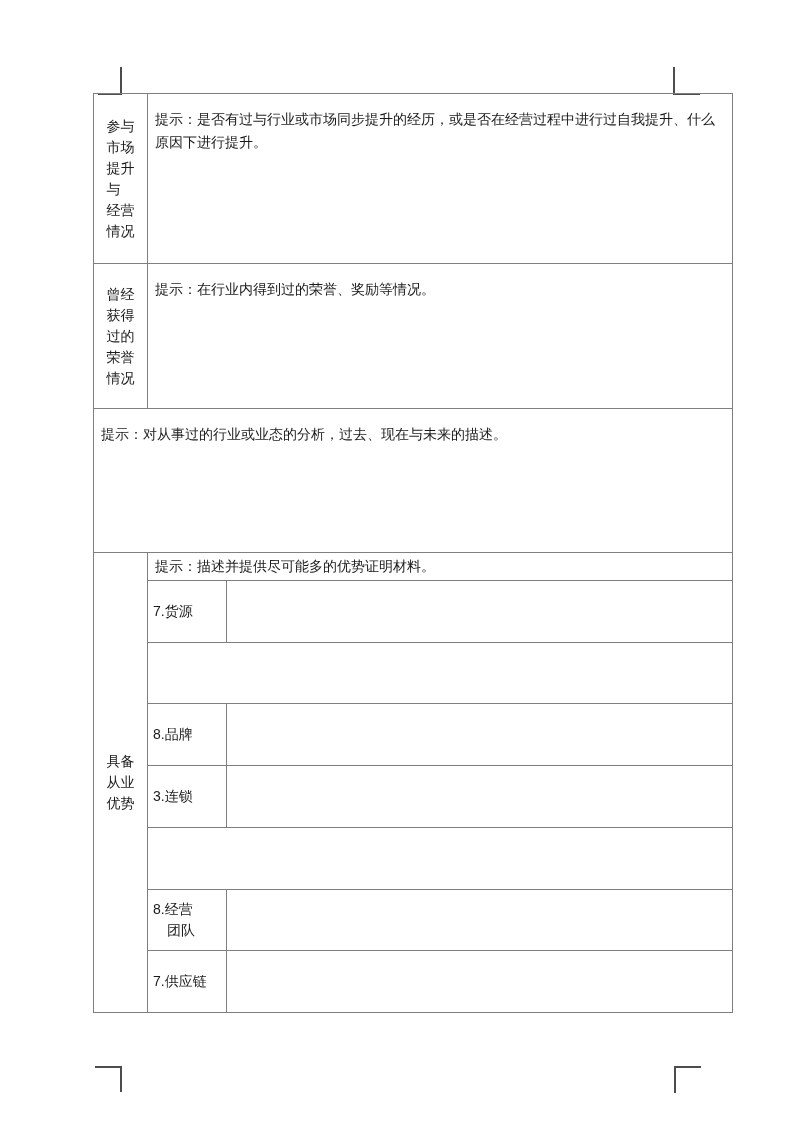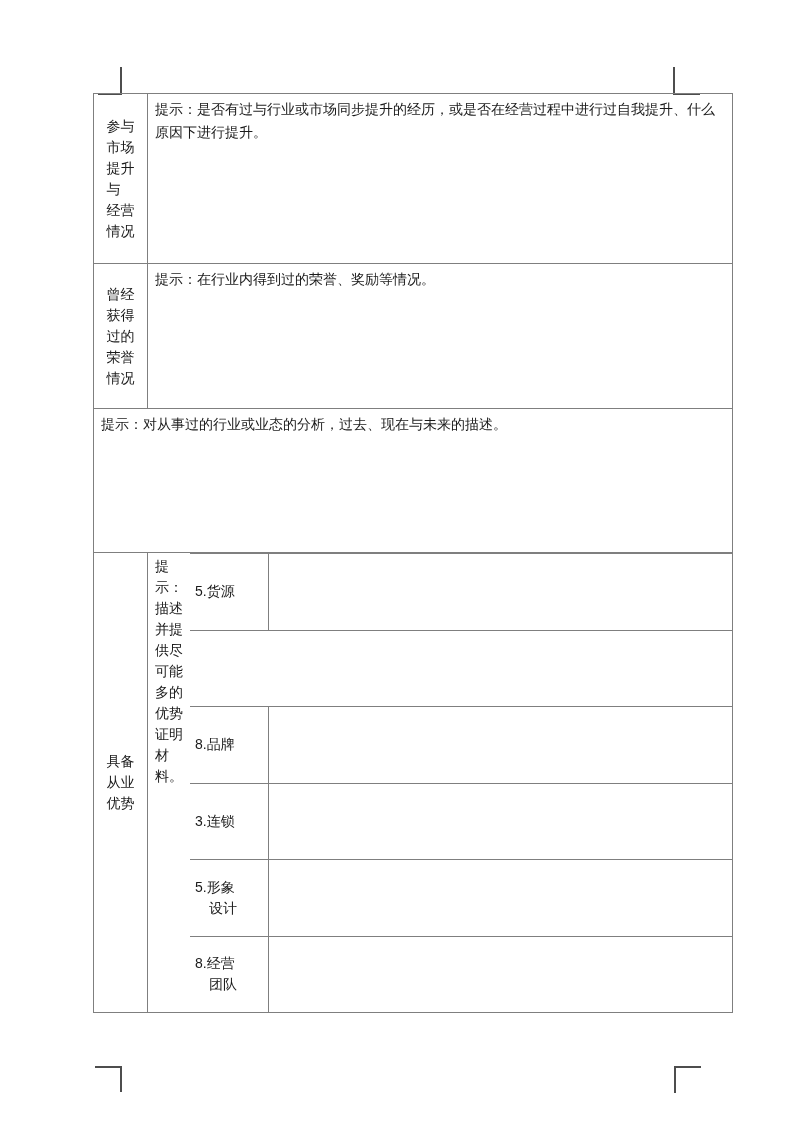--- a/index.html
+++ b/index.html
@@ -53,28 +53,29 @@
     display: flex;
     align-items: center;
     justify-content: center;
     text-align: left;
     white-space: pre-line;
     line-height: 21px;
   }
   .content-col {
     flex: 1;
     box-sizing: border-box;
+    margin-top: 10px;
   }
   .hint {
     padding: 4px 7px 0 7px;
     line-height: 23px;
     white-space: pre-line;
   }
   
-  .content4 { flex: 1; display: flex; box-sizing: border-box; }
+  .content4 { flex: 1; display: flex; flex-direction: column; box-sizing: border-box; }
   .hint4 {
     height: 27px;
     flex: 0 0 27px;
     box-sizing: border-box;
     padding: 3px 7px 0 7px;
     line-height: 21px;
     white-space: pre-line;
   }
   .subrows { flex: 1; display: flex; flex-direction: column; }
   .subrow {
@@ -139,49 +140,51 @@
 
     <div class="row r4">
       <div class="label-col">具备
 从业
 优势</div>
       <div class="content4">
         <div class="hint4">提示：描述并提供尽可能多的优势证明材料。</div>
         <div class="subrows">
 
           <div class="subrow">
-            <div class="sublabel-col">5.货源</div>
+            <div class="sublabel-col">7.货源</div>
             <div class="subcontent-col"></div>
           </div>
 
           <div class="subrow">
             <div class="subcontent-col"></div>
           </div>
 
           <div class="subrow">
             <div class="sublabel-col">8.品牌</div>
             <div class="subcontent-col"></div>
           </div>
 
           <div class="subrow">
             <div class="sublabel-col">3.连锁</div>
             <div class="subcontent-col"></div>
           </div>
 
           <div class="subrow">
-            <div class="sublabel-col">5.形象
-　设计</div>
             <div class="subcontent-col"></div>
           </div>
 
           <div class="subrow">
             <div class="sublabel-col">8.经营
 　团队</div>
             <div class="subcontent-col"></div>
           </div>
 
+          <div class="subrow">
+            <div class="sublabel-col">7.供应链</div>
+            <div class="subcontent-col"></div>
+          </div>
 
         </div>
       </div>
     </div>
 
   </div>
 </div>
 
 </body></html>

